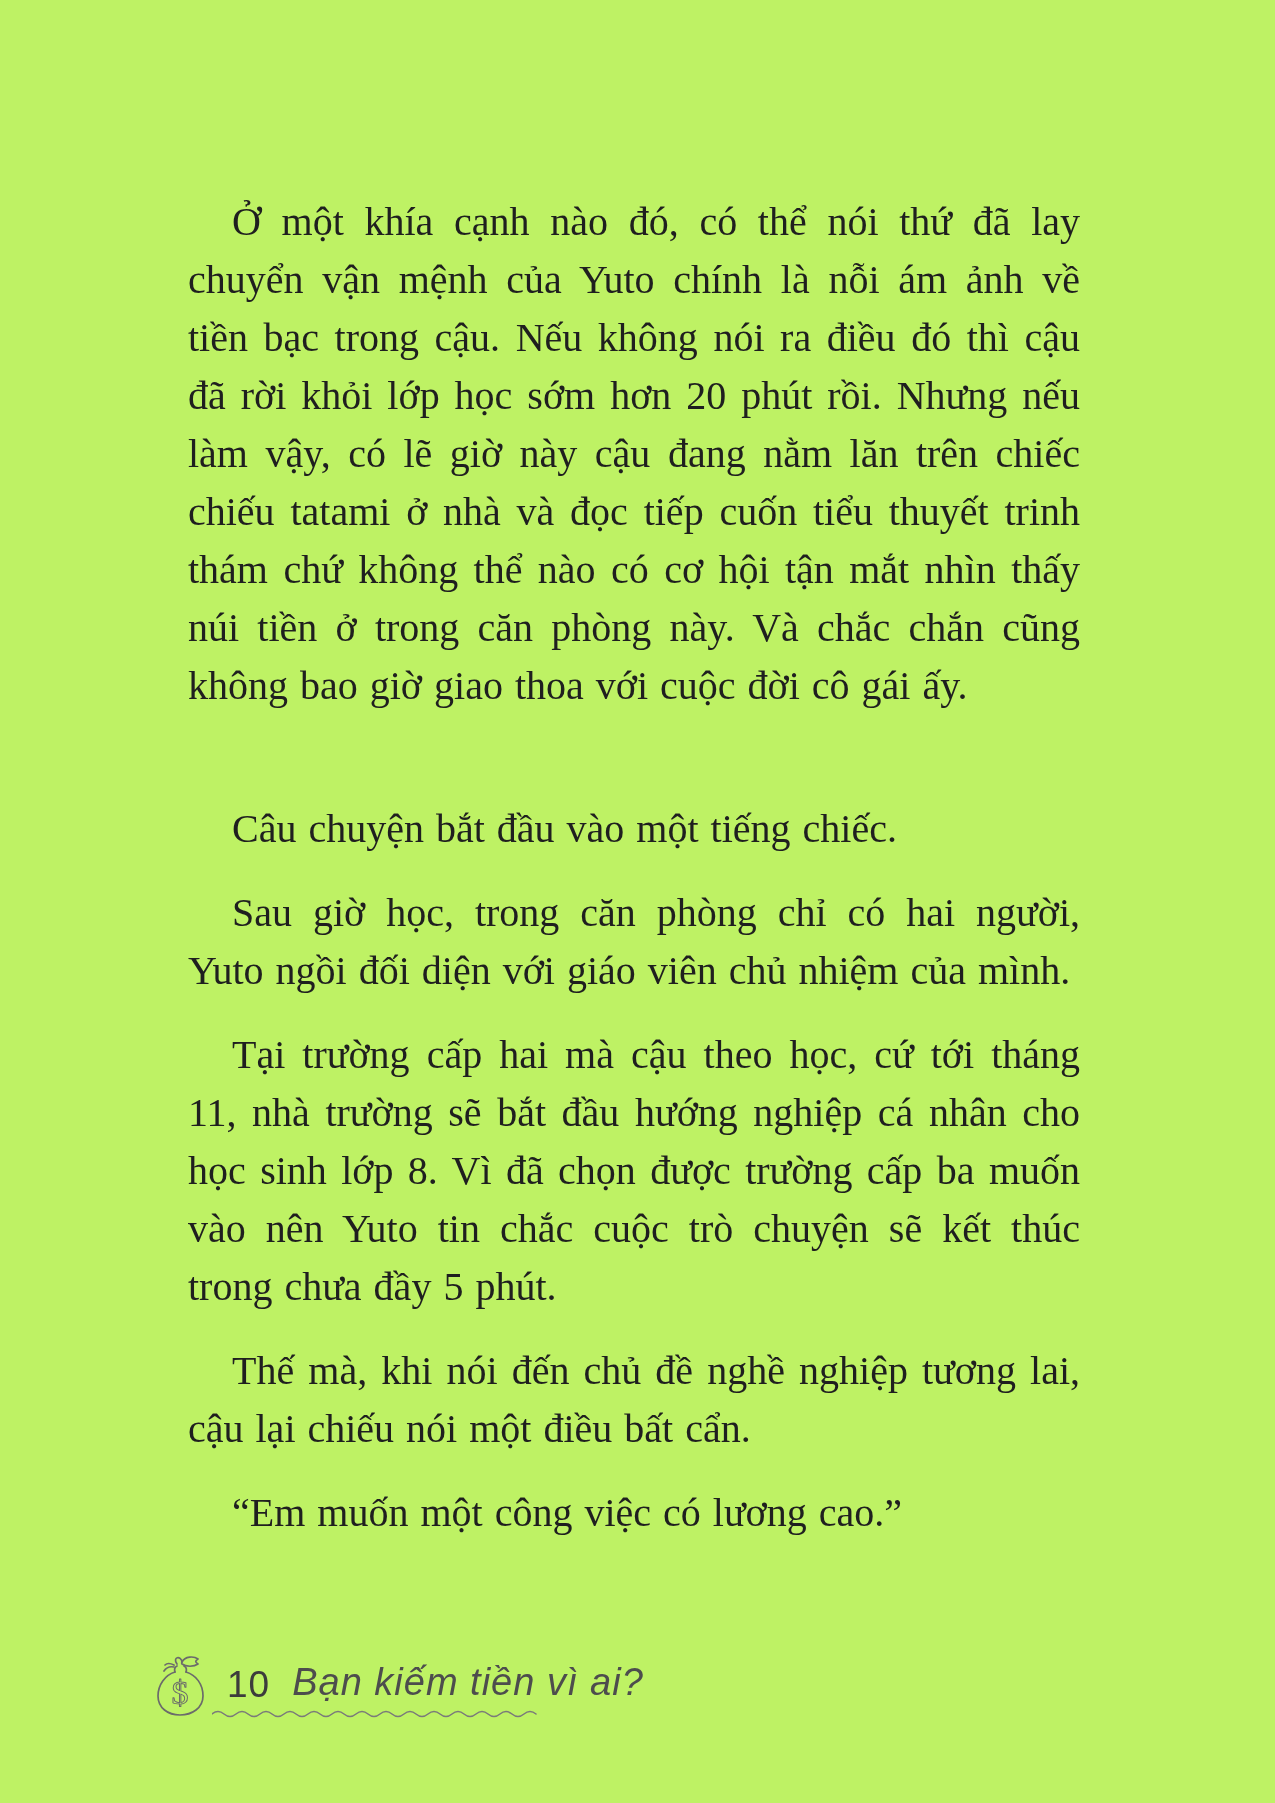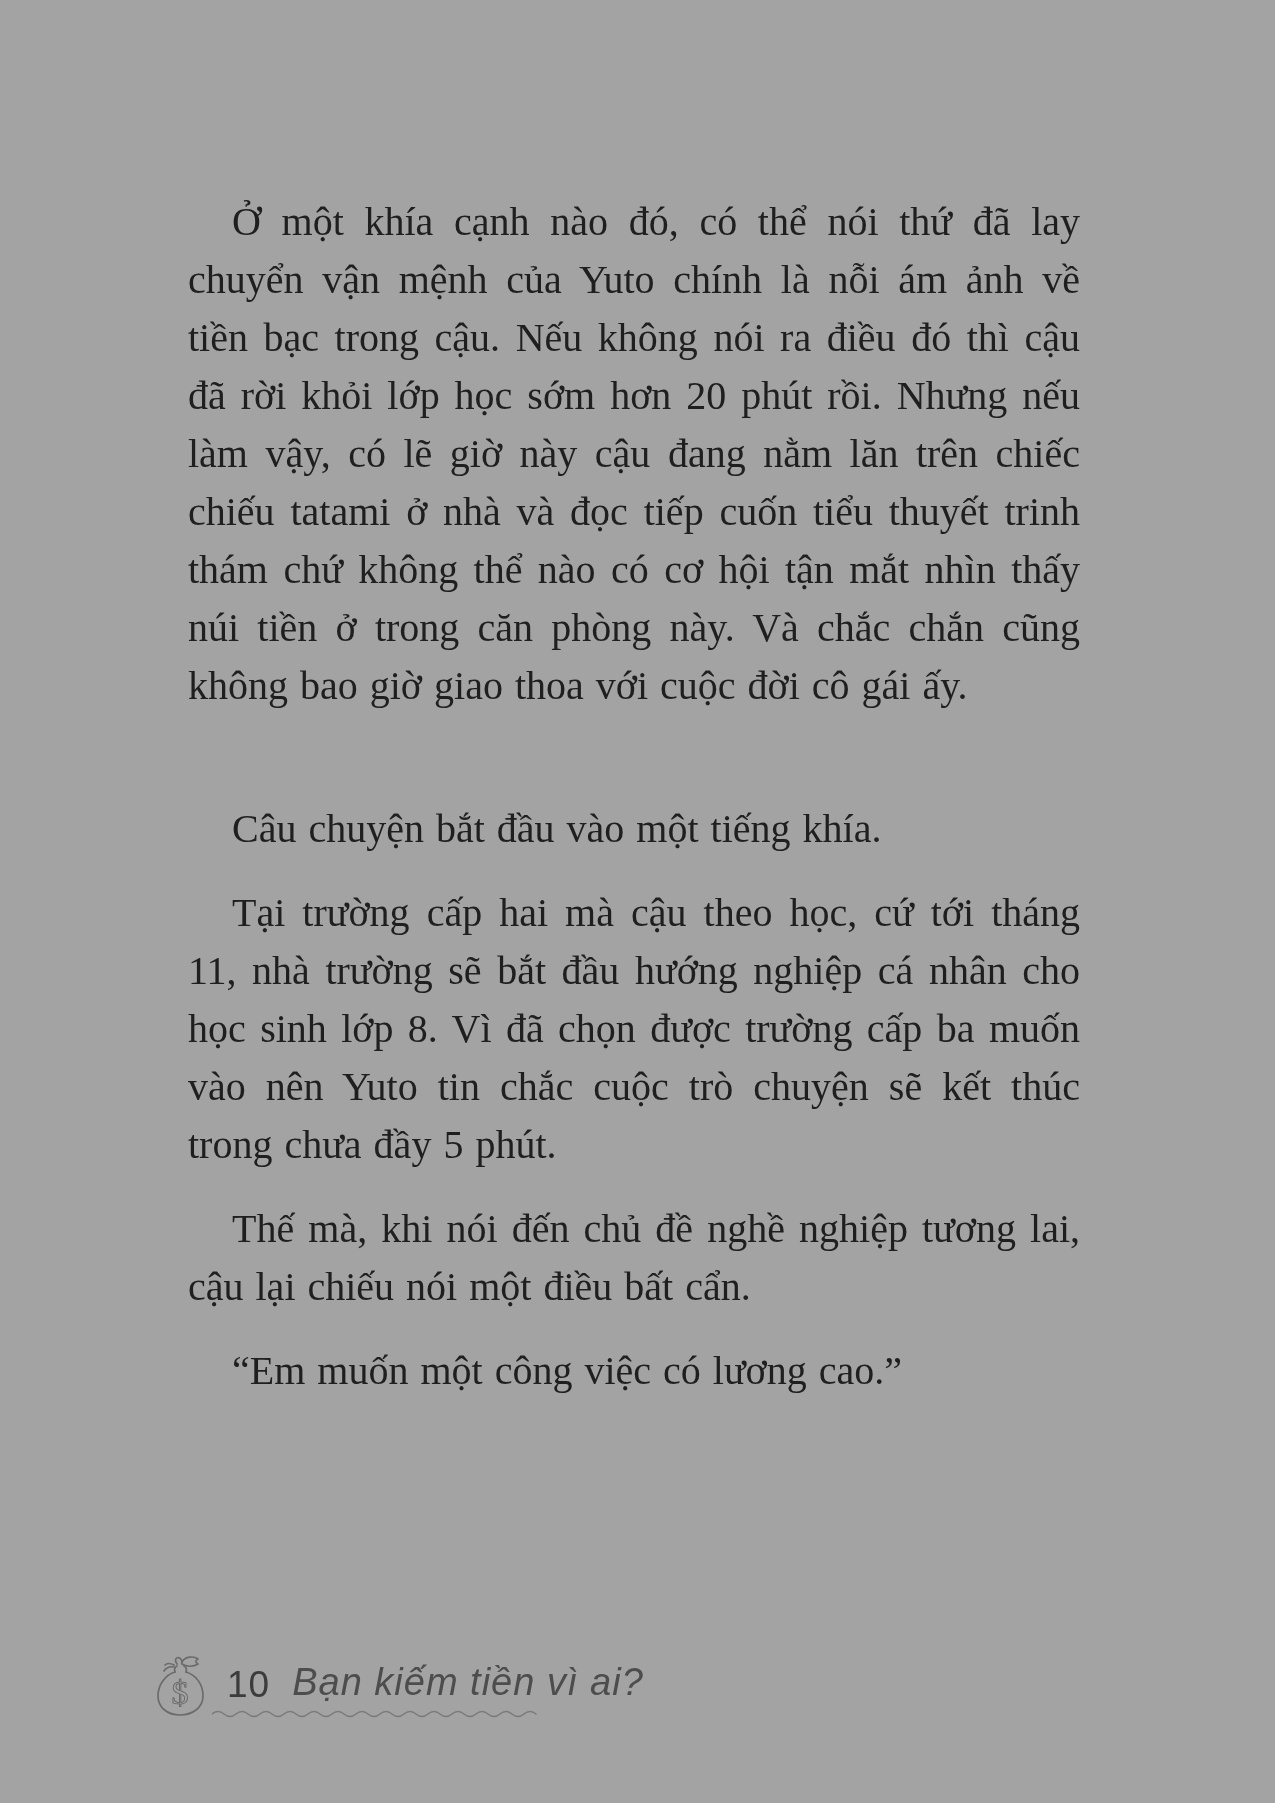--- a/index.html
+++ b/index.html
@@ -1,21 +1,21 @@
 <!DOCTYPE html>
 <html><head>
 <meta charset="utf-8">
 <style>
   * { margin: 0; padding: 0; box-sizing: border-box; }
   html, body { background: #e8e8e8; }
   .page {
     position: relative;
     width: 1275px;
     height: 1803px;
-    background: #a3a3a3;
+    background: #bef264;
     font-family: "Liberation Serif", serif;
     overflow: hidden;
     margin: 0 auto;
   }
   .text-block {
     position: absolute;
     left: 188px;
     top: 0;
     width: 892px;
     padding-top: 193px;
@@ -69,21 +69,22 @@
     top: 58px;
   }
 </style>
 </head>
 <body>
 
 <div class="page">
 
   <main class="text-block">
     <p class="para scene-end">Ở một khía cạnh nào đó, có thể nói thứ đã lay chuyển vận mệnh của Yuto chính là nỗi ám ảnh về tiền bạc trong cậu. Nếu không nói ra điều đó thì cậu đã rời khỏi lớp học sớm hơn 20 phút rồi. Nhưng nếu làm vậy, có lẽ giờ này cậu đang nằm lăn trên chiếc chiếu tatami ở nhà và đọc tiếp cuốn tiểu thuyết trinh thám chứ không thể nào có cơ hội tận mắt nhìn thấy núi tiền ở trong căn phòng này. Và chắc chắn cũng không bao giờ giao thoa với cuộc đời cô gái ấy.</p>
-    <p class="para">Câu chuyện bắt đầu vào một tiếng khía.</p>
+    <p class="para">Câu chuyện bắt đầu vào một tiếng chiếc.</p>
+    <p class="para">Sau giờ học, trong căn phòng chỉ có hai người, Yuto ngồi đối diện với giáo viên chủ nhiệm của mình.</p>
     <p class="para">Tại trường cấp hai mà cậu theo học, cứ tới tháng 11, nhà trường sẽ bắt đầu hướng nghiệp cá nhân cho học sinh lớp 8. Vì đã chọn được trường cấp ba muốn vào nên Yuto tin chắc cuộc trò chuyện sẽ kết thúc trong chưa đầy 5 phút.</p>
     <p class="para">Thế mà, khi nói đến chủ đề nghề nghiệp tương lai, cậu lại chiếu nói một điều bất cẩn.</p>
     <p class="para">“Em muốn một công việc có lương cao.”</p>
   </main>
 
   <footer class="footer">
     <span class="footer-icon-wrap">
       <svg width="54" height="64" viewBox="0 0 54 64">
         <g fill="none" stroke="#6b6b6b" stroke-width="1.7" stroke-linecap="round" stroke-linejoin="round">
 

